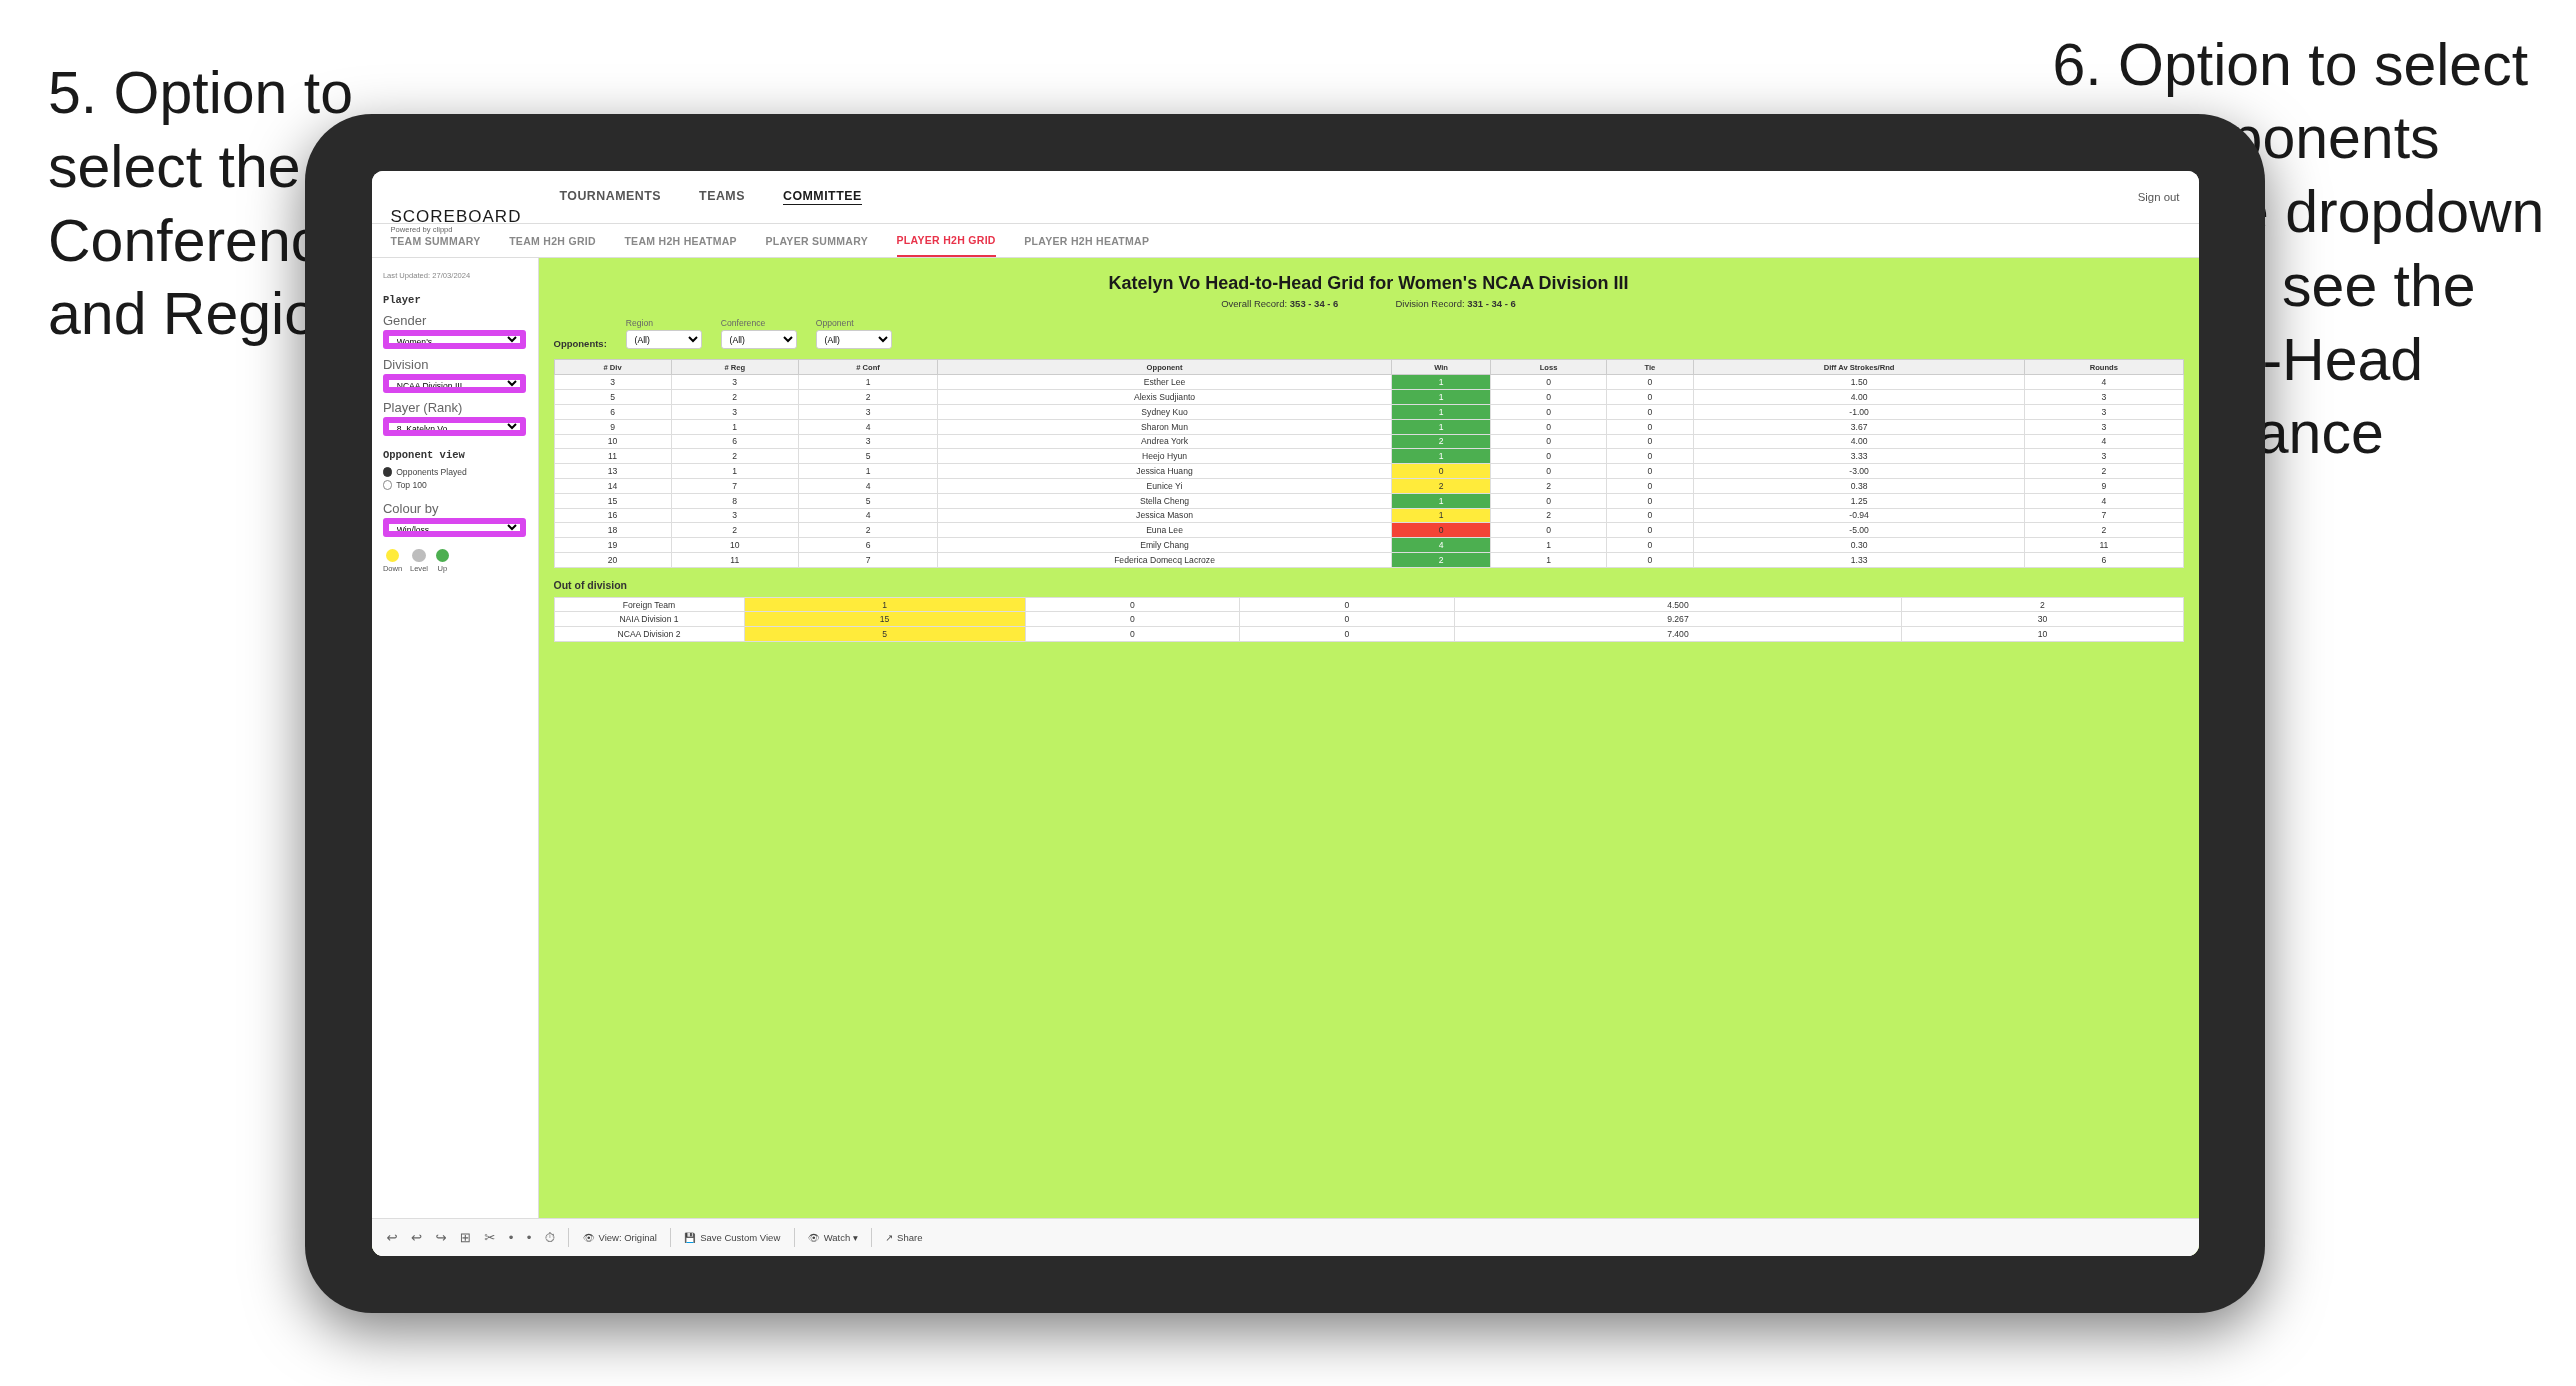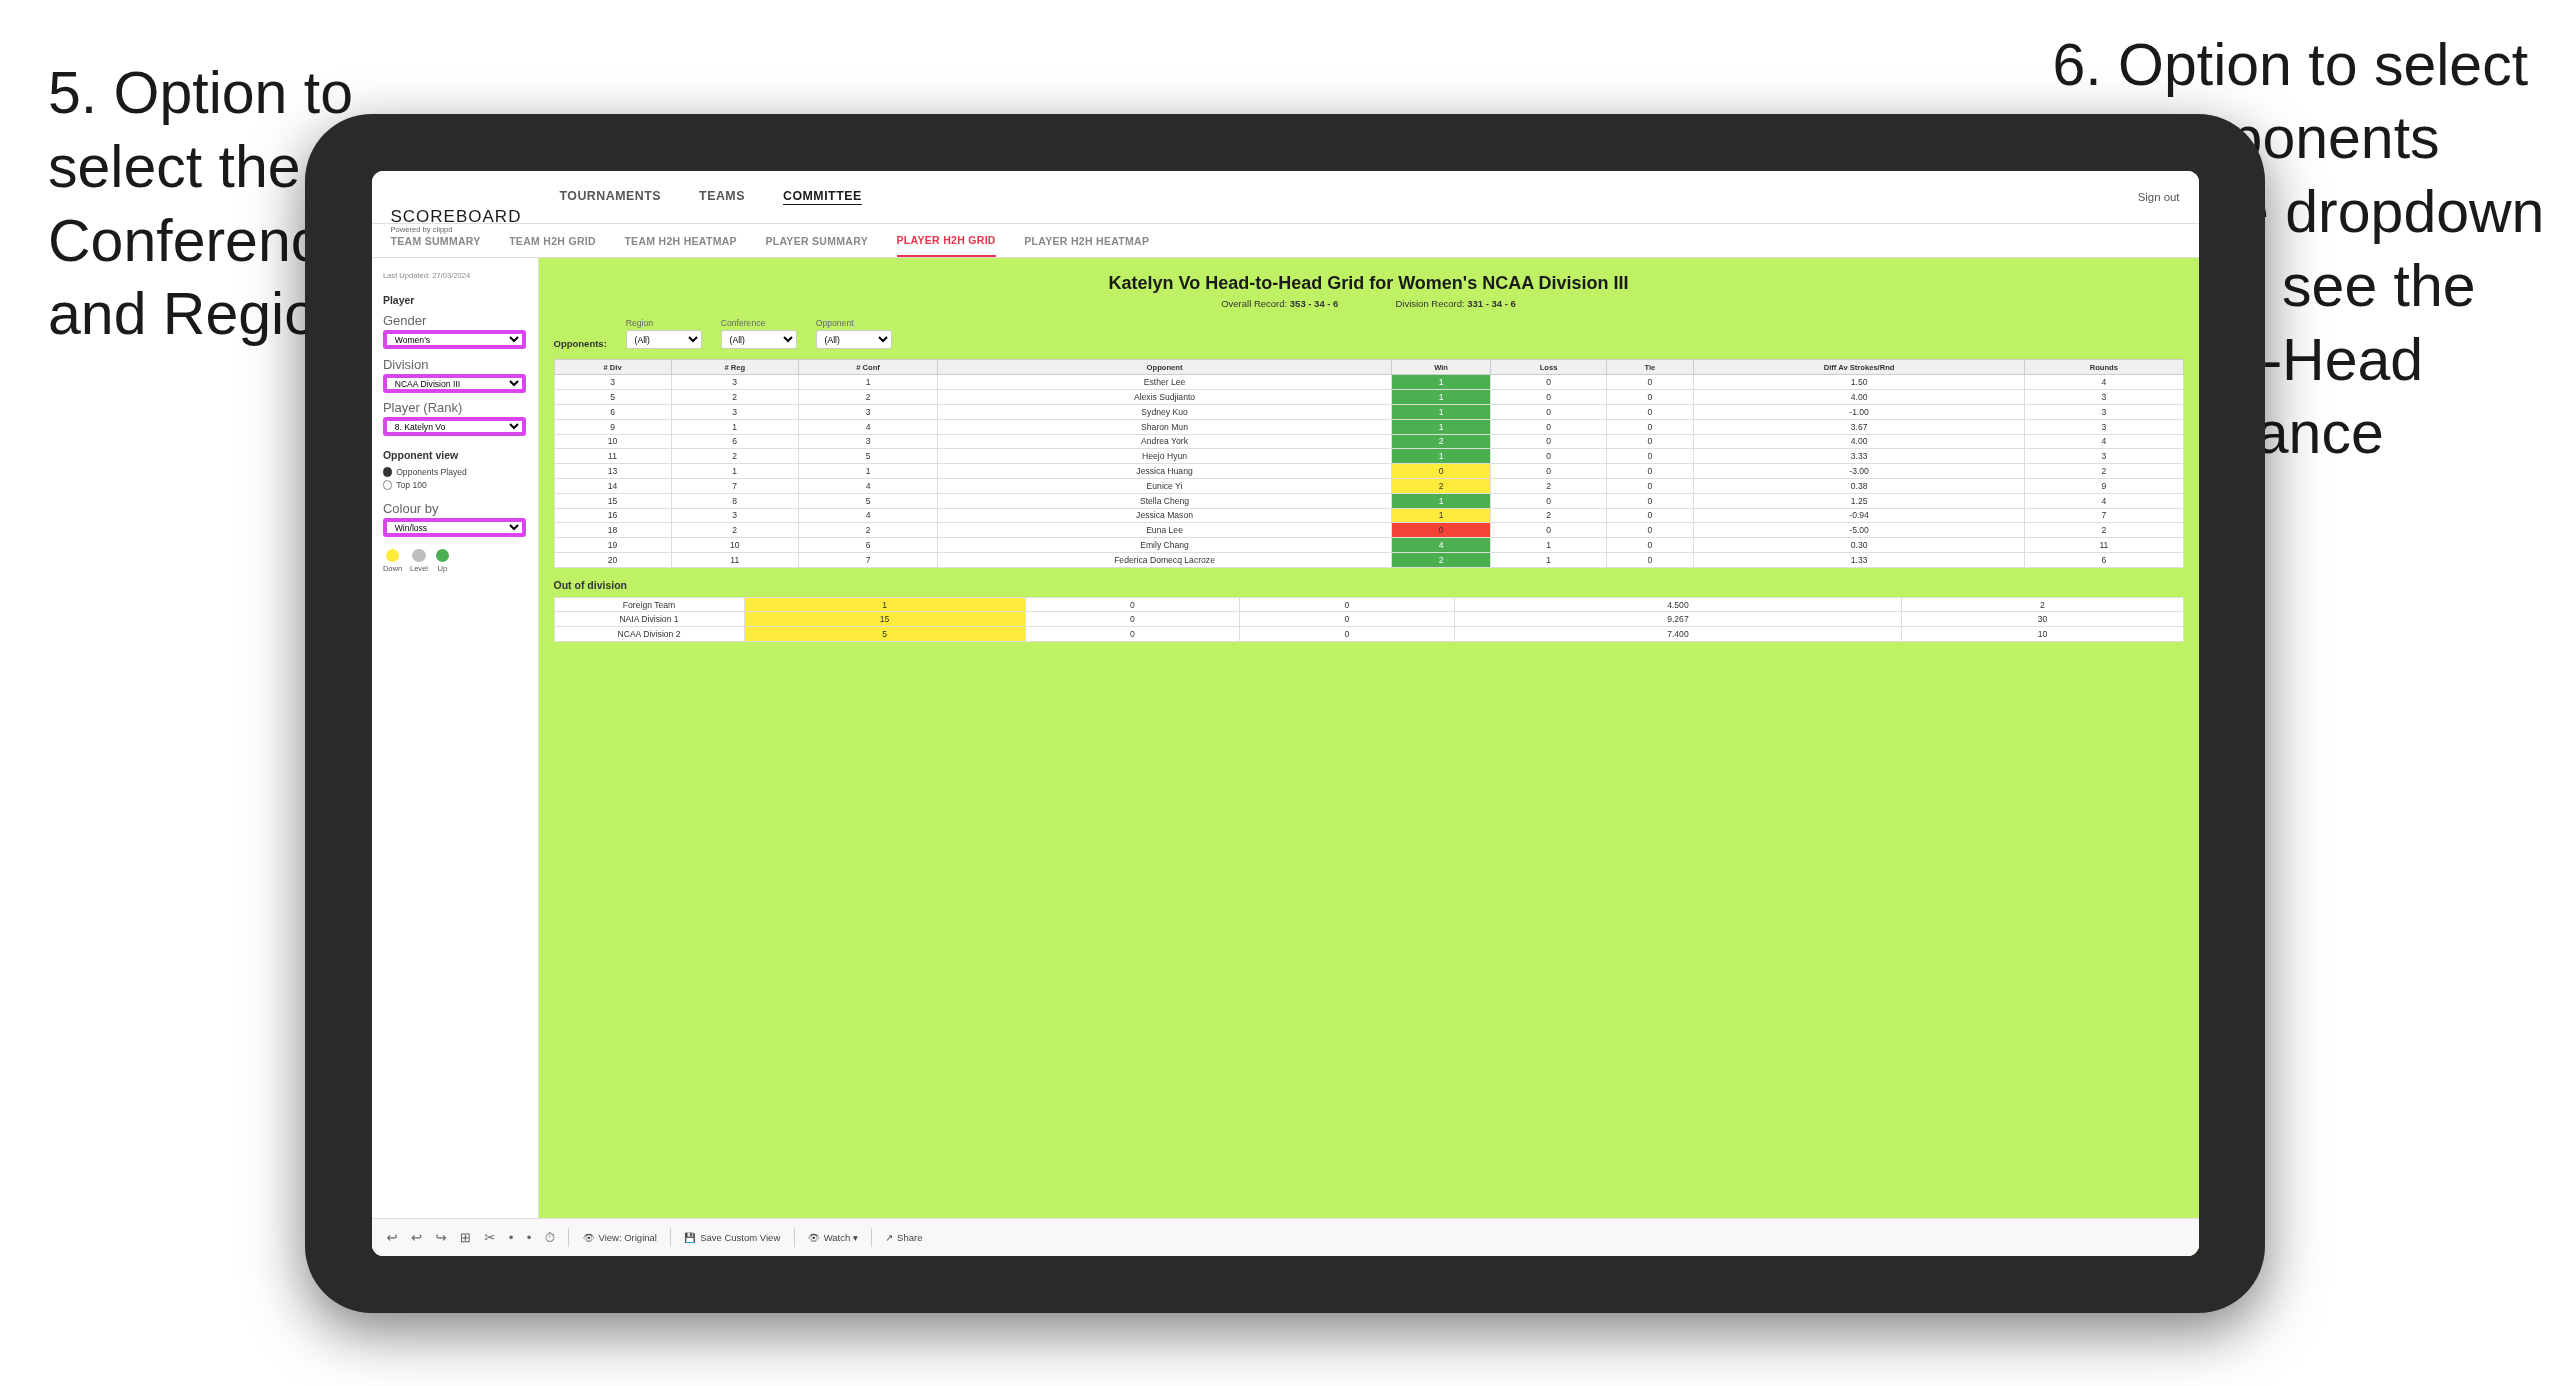--- a/index.html
+++ b/index.html
@@ -164,33 +164,34 @@
       color: #888;
       margin-bottom: 13.3px;
     }
 
     .panel-section-title {
       font-size: 10.5px;
       font-weight: 700;
       color: #333;
       margin-bottom: 5.7px;
       margin-top: 9.5px;
+      font-family: Liberation Mono, monospace;
     }
 
     .panel-field-label {
       font-size: 13px;
       color: #666;
       margin-bottom: 1.9px;
       margin-top: 7.6px;
     }
 
     .panel-select {
       width: 100%;
       height: 19px;
-      border: 4px solid #d946ef;
+      border: 6px solid #d946ef;
       border-radius: 2.9px;
       font-size: 8.6px;
       background: #fff;
       padding: 0 3.8px;
     }
 
     .radio-group {
       margin-top: 3.8px;
     }
 

